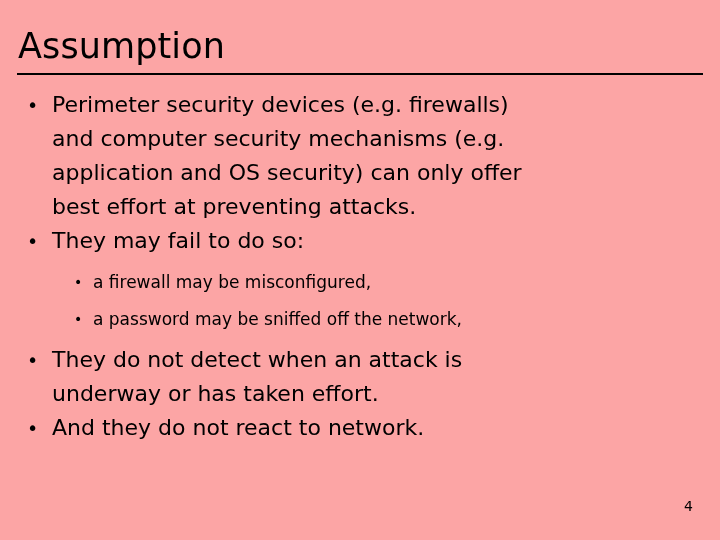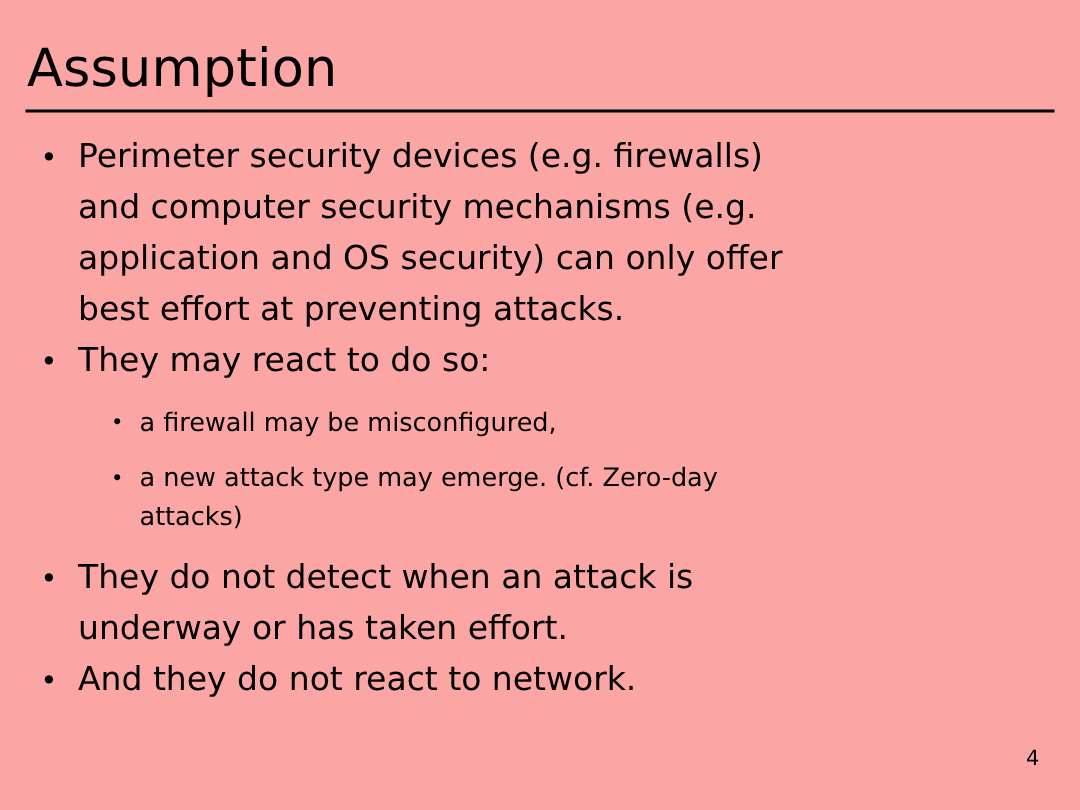--- a/index.html
+++ b/index.html
@@ -133,28 +133,28 @@
   <div class="title-rule"></div>
 
   <div class="body-area">
     <ul class="lvl1">
 
       <li class="bullet-1">
         <span class="bullet-text">Perimeter security devices (e.g. firewalls) and computer security mechanisms (e.g. application and OS security) can only offer best effort at preventing attacks.</span>
       </li>
 
       <li class="bullet-1">
-        <span class="bullet-text">They may react to do so:</span>
+        <span class="bullet-text">They may fail to do so:</span>
 
         <ul class="lvl2 sub-block">
           <li class="bullet-2">
             <span class="bullet-text">a firewall may be misconfigured,</span>
           </li>
           <li class="bullet-2">
-            <span class="bullet-text">a new attack type may emerge. (cf. Zero-day attacks)</span>
+            <span class="bullet-text">a password may be sniffed off the network,</span>
           </li>
         </ul>
       </li>
 
       <li class="bullet-1">
         <span class="bullet-text">They do not detect when an attack is underway or has taken effort.</span>
       </li>
 
       <li class="bullet-1">
         <span class="bullet-text">And they do not react to network.</span>

